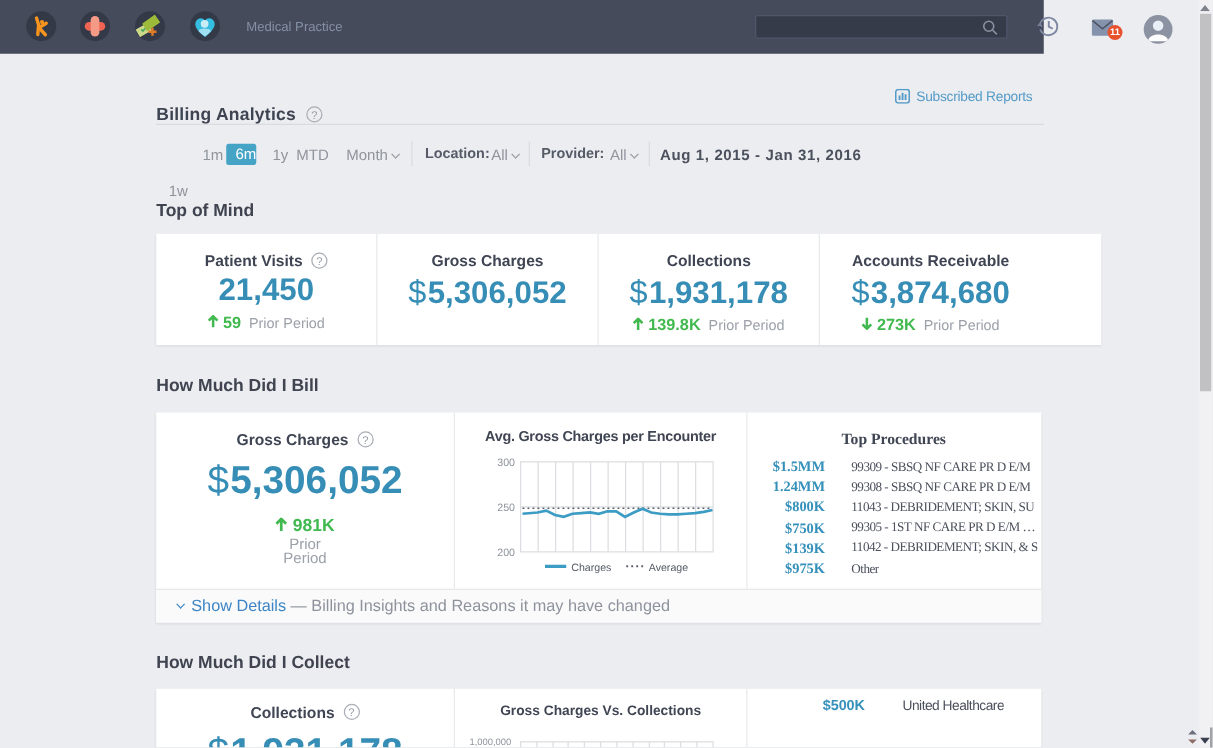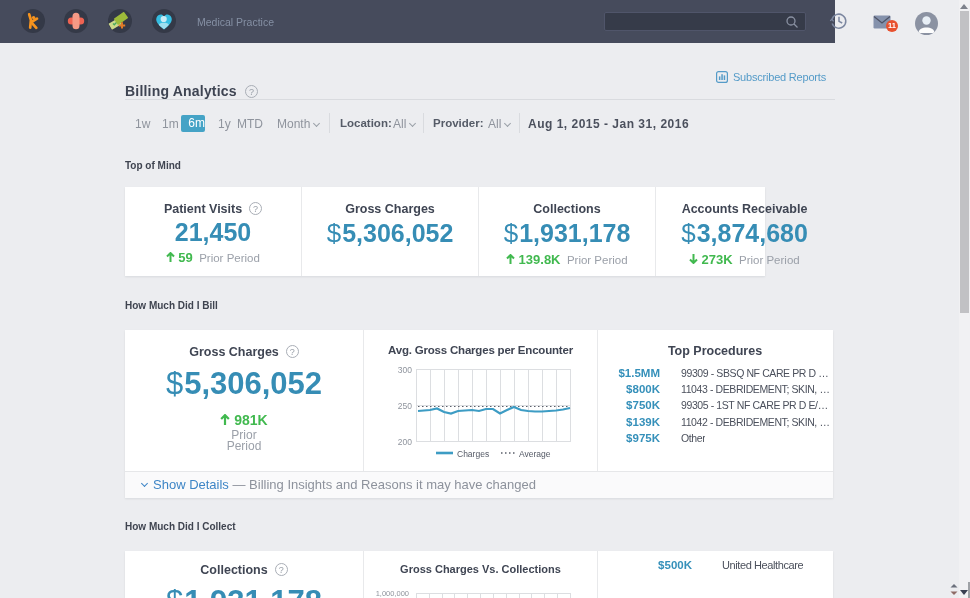--- a/index.html
+++ b/index.html
@@ -27,21 +27,21 @@
 
 
 .filters { position:absolute; left:0; top:70px; width:708px; height:20px; font-size:12px; color:#8f949d; }
 .filters .seg { position:absolute; top:4px; }
 .chip { position:absolute; left:56px; top:2px; width:24px; height:17px; background:#45a3c6; color:#fff; border-radius:2px; text-align:right; line-height:17px; font-size:12px; }
 .vsep { position:absolute; top:0px; width:1px; height:20px; background:#d9dbdf; }
 .flabel { font-weight:bold; color:#555b67; font-size:11.5px; }
 .chev { display:inline-block; width:5px; height:5px; border-right:1.5px solid #9aa0a8; border-bottom:1.5px solid #9aa0a8; transform:rotate(45deg); vertical-align:2px; margin-left:4px; }
 .fdate { position:absolute; left:403px; top:4px; color:#4b505d; font-weight:bold; font-size:12px; letter-spacing:0.5px; }
 
-.slabel { position:absolute; font-size:10px; font-weight:bold; color:#3f4450; }
+.slabel { position:absolute; font-size:14px; font-weight:bold; color:#3f4450; }
 
 .card { position:absolute; background:#fff; box-shadow:0 1px 2px rgba(40,45,60,0.10); }
 
 
 .r1col { position:absolute; top:0; height:89px; border-right:1px solid #e8e9eb; }
 .r1col:last-child { border-right:none; }
 .ctitle { text-align:center; font-size:12.5px; font-weight:bold; color:#3f4553; margin-top:15px; }
 .bignum { text-align:center; font-size:25px; font-weight:bold; color:#368db5; margin-top:2px; }
 .bignum .dol { font-weight:normal; font-size:26px; margin-right:1px; }
 .delta { text-align:center; font-size:11.5px; color:#9ba0a9; margin-top:3px; }
@@ -149,39 +149,39 @@
   <div class="subrep">
     <svg width="12" height="12" viewBox="0 0 12 12" style="vertical-align:-2px;margin-right:5px;">
       <rect x="0.6" y="0.6" width="10.8" height="10.8" rx="2" fill="none" stroke="#549bc8" stroke-width="1.2"></rect>
       <rect x="2.9" y="5.4" width="1.5" height="3.6" fill="#549bc8"></rect>
       <rect x="5.3" y="3.2" width="1.5" height="5.8" fill="#549bc8"></rect>
       <rect x="7.7" y="4.4" width="1.5" height="4.6" fill="#549bc8"></rect>
     </svg>Subscribed Reports</div>
   <div class="titlehr"></div>
 
   <div class="filters">
-    <span class="seg" style="left:10px;">1w</span>
+    <span class="seg" style="left:10px;margin-top:29px;">1w</span>
     <span class="seg" style="left:37px;">1m</span>
     <span class="chip">6m</span>
     <span class="seg" style="left:93px;">1y</span>
     <span class="seg" style="left:112px;">MTD</span>
     <span class="seg" style="left:152px;">Month<i class="chev"></i></span>
     <span class="vsep" style="left:204px;"></span>
     <span class="seg flabel" style="left:215px;">Location:</span>
     <span class="seg" style="left:268px;">All<i class="chev"></i></span>
     <span class="vsep" style="left:298px;"></span>
     <span class="seg flabel" style="left:308px;">Provider:</span>
     <span class="seg" style="left:363px;">All<i class="chev"></i></span>
     <span class="vsep" style="left:394px;"></span>
     <span class="fdate">Aug 1, 2015 - Jan 31, 2016</span>
   </div>
 
   <div class="slabel" style="left:0; top:117px;">Top of Mind</div>
 
-  <div class="card" style="left:0; top:144px; width:640px; height:89px;">
+  <div class="card" style="left:0; top:144px; width:756px; height:89px;">
     <div class="r1col" style="left:0; width:177px;">
       <div class="ctitle">Patient Visits &nbsp;<span class="qmark">?</span></div>
       <div class="bignum">21,450</div>
       <div class="delta"><svg class="uarr" viewBox="0 0 9 10">
             <path d="M4.5 1.2 V10 M1 4.5 L4.5 1 L8 4.5" fill="none" stroke="#41b94f" stroke-width="2"></path>
           </svg> <b>59</b>&nbsp; Prior Period</div>
     </div>
     <div class="r1col" style="left:177px; width:177px;">
       <div class="ctitle">Gross Charges</div>
       <div class="bignum"><span class="dol">$</span>5,306,052</div>
@@ -236,26 +236,30 @@
         </g>
         <line x1="32" y1="45.5" x2="184" y2="45.5" stroke="#5a5f6a" stroke-width="1.2" stroke-dasharray="1.5,2.5"></line>
         <polyline points="32,50 44,49 51,47.5 58,51 65,52.5 72,50 79,49.5 86,49 93,50 100,48 107,48 114,52.5 121,49 128,46 135,49 142,50 149,50.5 156,50.5 163,50 170,49.5 177,48.5 184,47" fill="none" stroke="#3d9cc4" stroke-width="2.2"></polyline>
 
         <line x1="50" y1="92" x2="67" y2="92" stroke="#3d9cc4" stroke-width="2.6"></line>
         <text x="71" y="95.5" font-size="8.5" fill="#555a66">Charges</text>
         <line x1="115" y1="92" x2="129" y2="92" stroke="#5a5f6a" stroke-width="1.5" stroke-dasharray="1.5,2.5"></line>
         <text x="133" y="95.5" font-size="8.5" fill="#555a66">Average</text>
       </svg>
     </div>
-    <div class="c3c" style="height:141px;">
+    <div class="c3c" style="height:141px;font-family:Liberation Serif, serif;">
       <div class="ctitle" style="margin-top:14px;">Top Procedures</div>
       <div class="plist">
         <div class="row">
             <span class="v">$1.5MM</span>
             <span class="n">99309 - SBSQ NF CARE PR D E/M</span>
+          </div>
+        <div class="row">
+            <span class="v">1.24MM</span>
+            <span class="n">99308 - SBSQ NF CARE PR D E/M</span>
           </div>
         <div class="row">
             <span class="v">$800K</span>
             <span class="n">11043 - DEBRIDEMENT; SKIN, SU</span>
           </div>
         <div class="row">
             <span class="v">$750K</span>
             <span class="n">99305 - 1ST NF CARE PR D E/M DA</span>
           </div>
         <div class="row">

